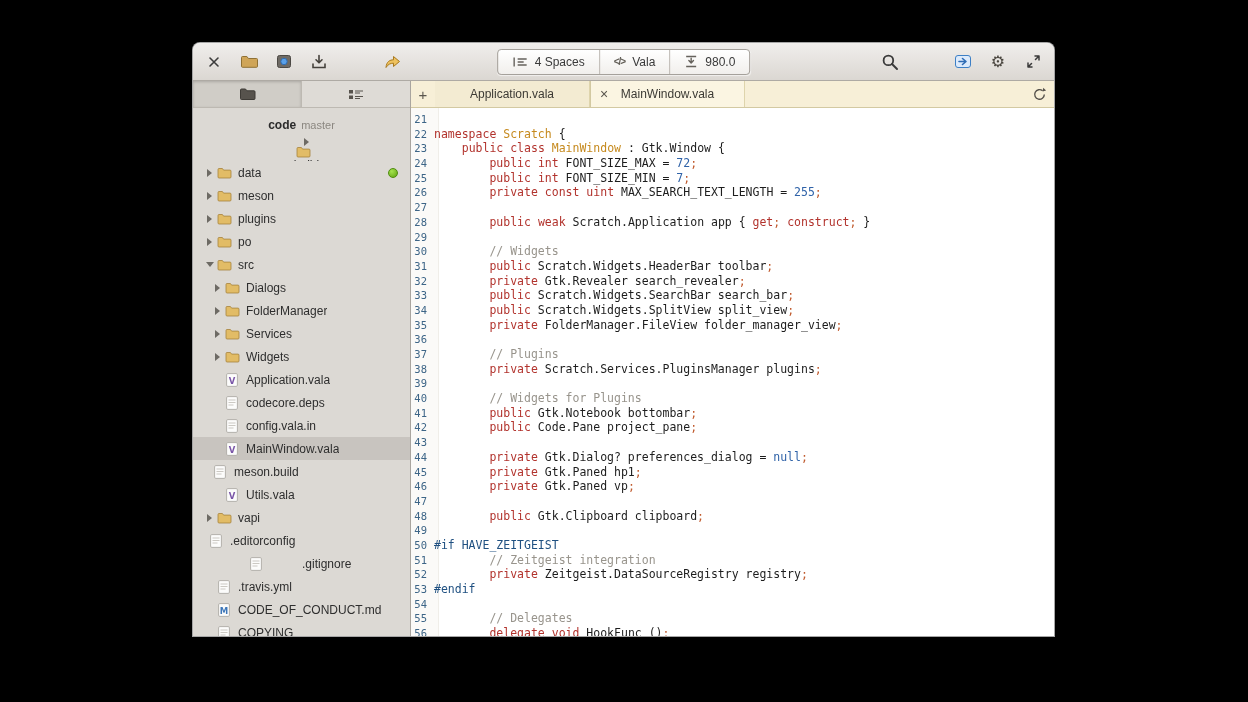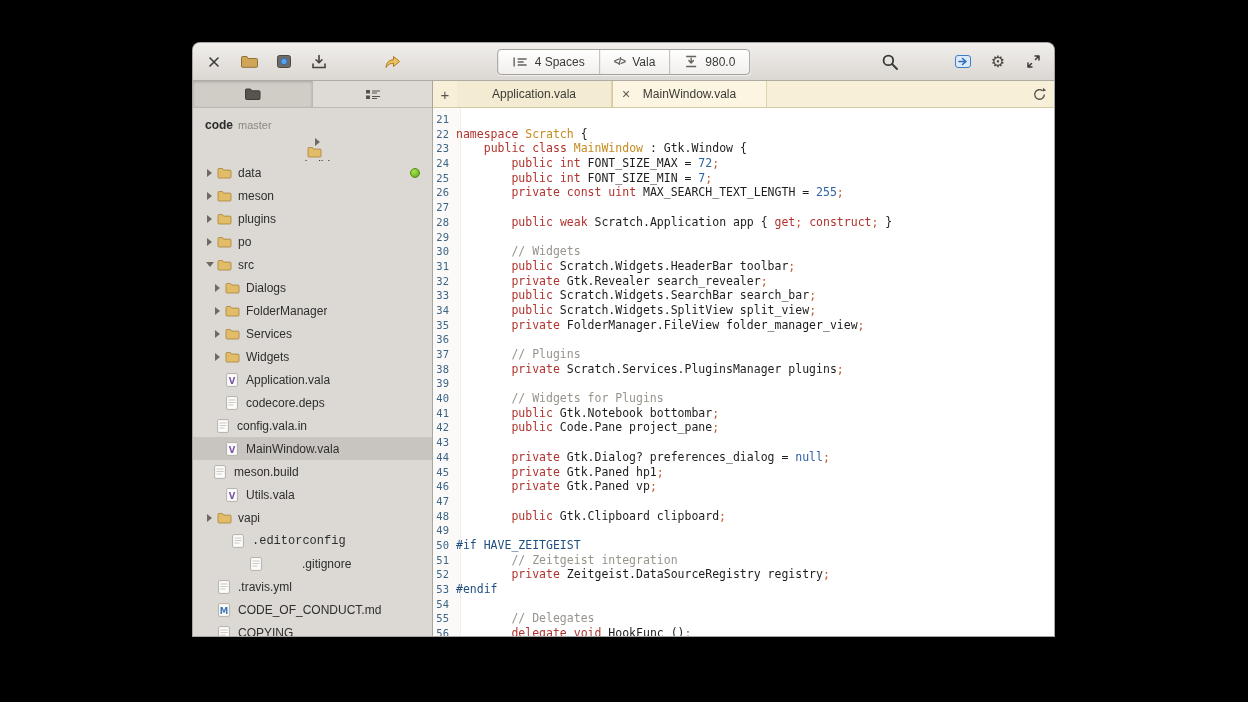--- a/index.html
+++ b/index.html
@@ -28,22 +28,22 @@
                   display:flex; border:1px solid #a5a19b; border-radius:4px;
                   background:linear-gradient(#ffffff,#f1efec); overflow:hidden;
                   box-shadow:0 1px 1px rgba(255,255,255,.6); }
   .seg { display:flex; align-items:center; gap:7px; height:24px; padding:0 14px;
          border:none; border-right:1px solid #bcb8b1; background:transparent;
          font-family:"Liberation Sans",sans-serif; font-size:12px; color:#3a3a3a; cursor:pointer; }
   .seg:last-child { border-right:none; }
 
   
   .body-row { flex:1; display:flex; min-height:0; }
-  .sidebar-col { width:240px; flex:none; display:flex; flex-direction:column;
-                 border-right:1px solid #a9a59f; background:#dcd9d4; }
+  .sidebar-col { width:218px; flex:none; display:flex; flex-direction:column;
+                 border-right:1px solid #a9a59f; background:#dcd9d4;text-align:center; }
   .switcher { height:27px; flex:none; display:flex; background:#dedbd6;
               border-bottom:1px solid #bdb9b2; }
   .switch-btn { flex:1; display:flex; align-items:center; justify-content:center;
                 border:none; background:transparent; cursor:pointer; }
   .switch-btn.active { background:#d0cdc7; box-shadow:inset 0 1px 3px rgba(0,0,0,.18); }
   .switch-btn + .switch-btn { border-left:1px solid #bdb9b2; }
 
   .tree { flex:1; overflow:hidden; padding-top:3px; }
   .tree-header { padding:4px 12px 5px 12px; cursor:pointer; }
   .proj { font-size:12px; font-weight:bold; color:#2b2b2b; }
@@ -342,21 +342,21 @@
             <div class="tree-row" style="padding-left: 18px;">
               <span class="arrow-slot"></span>
               <span class="icon tree-icon">
                 <svg width="12" height="14" viewBox="0 0 12 14">
                   <rect x="0.6" y="0.6" width="10.8" height="12.8" rx="1.2" fill="#fcfcfb" stroke="#adaaa4" stroke-width="0.9"></rect>
                   <path d="M2.5 4 h7 M2.5 6.5 h7 M2.5 9 h5" stroke="#c6c3bc" stroke-width="0.9"></path>
                 </svg>
               </span>
               <span class="tree-label">codecore.deps</span>
             </div>
-            <div class="tree-row" style="padding-left: 9px;">
+            <div class="tree-row" style="padding-left: 18px;">
               <span class="arrow-slot"></span>
               <span class="icon tree-icon">
                 <svg width="12" height="14" viewBox="0 0 12 14">
                   <rect x="0.6" y="0.6" width="10.8" height="12.8" rx="1.2" fill="#fcfcfb" stroke="#adaaa4" stroke-width="0.9"></rect>
                   <path d="M2.5 4 h7 M2.5 6.5 h7 M2.5 9 h5" stroke="#c6c3bc" stroke-width="0.9"></path>
                 </svg>
               </span>
               <span class="tree-label">config.vala.in</span>
             </div>
             <div class="tree-row selected" style="padding-left: 18px;">
@@ -393,21 +393,21 @@
               <span class="arrow-slot">
                 <span class="tri-right"></span>
               </span>
               <span class="icon tree-icon">
                 <svg width="15" height="12" viewBox="0 0 15 12">
                   <path d="M1 2.5 a1 1 0 0 1 1 -1 h3.4 l1.2 1.6 h6.4 a1 1 0 0 1 1 1 v5.9 a1 1 0 0 1 -1 1 H2 a1 1 0 0 1 -1 -1 Z" fill="#e2bc66" stroke="#a6833d" stroke-width="0.8"></path>
                 </svg>
               </span>
               <span class="tree-label">vapi</span>
             </div>
-            <div class="tree-row" style="padding-left: 24px; font-family: Liberation Mono, monospace;">
+            <div class="tree-row" style="padding-left: 2px;">
               <span class="arrow-slot"></span>
               <span class="icon tree-icon">
                 <svg width="12" height="14" viewBox="0 0 12 14">
                   <rect x="0.6" y="0.6" width="10.8" height="12.8" rx="1.2" fill="#fcfcfb" stroke="#adaaa4" stroke-width="0.9"></rect>
                   <path d="M2.5 4 h7 M2.5 6.5 h7 M2.5 9 h5" stroke="#c6c3bc" stroke-width="0.9"></path>
                 </svg>
               </span>
               <span class="tree-label">.editorconfig</span>
             </div>
             <div class="tree-row" style="padding-left: 10px; gap: 32px;">

